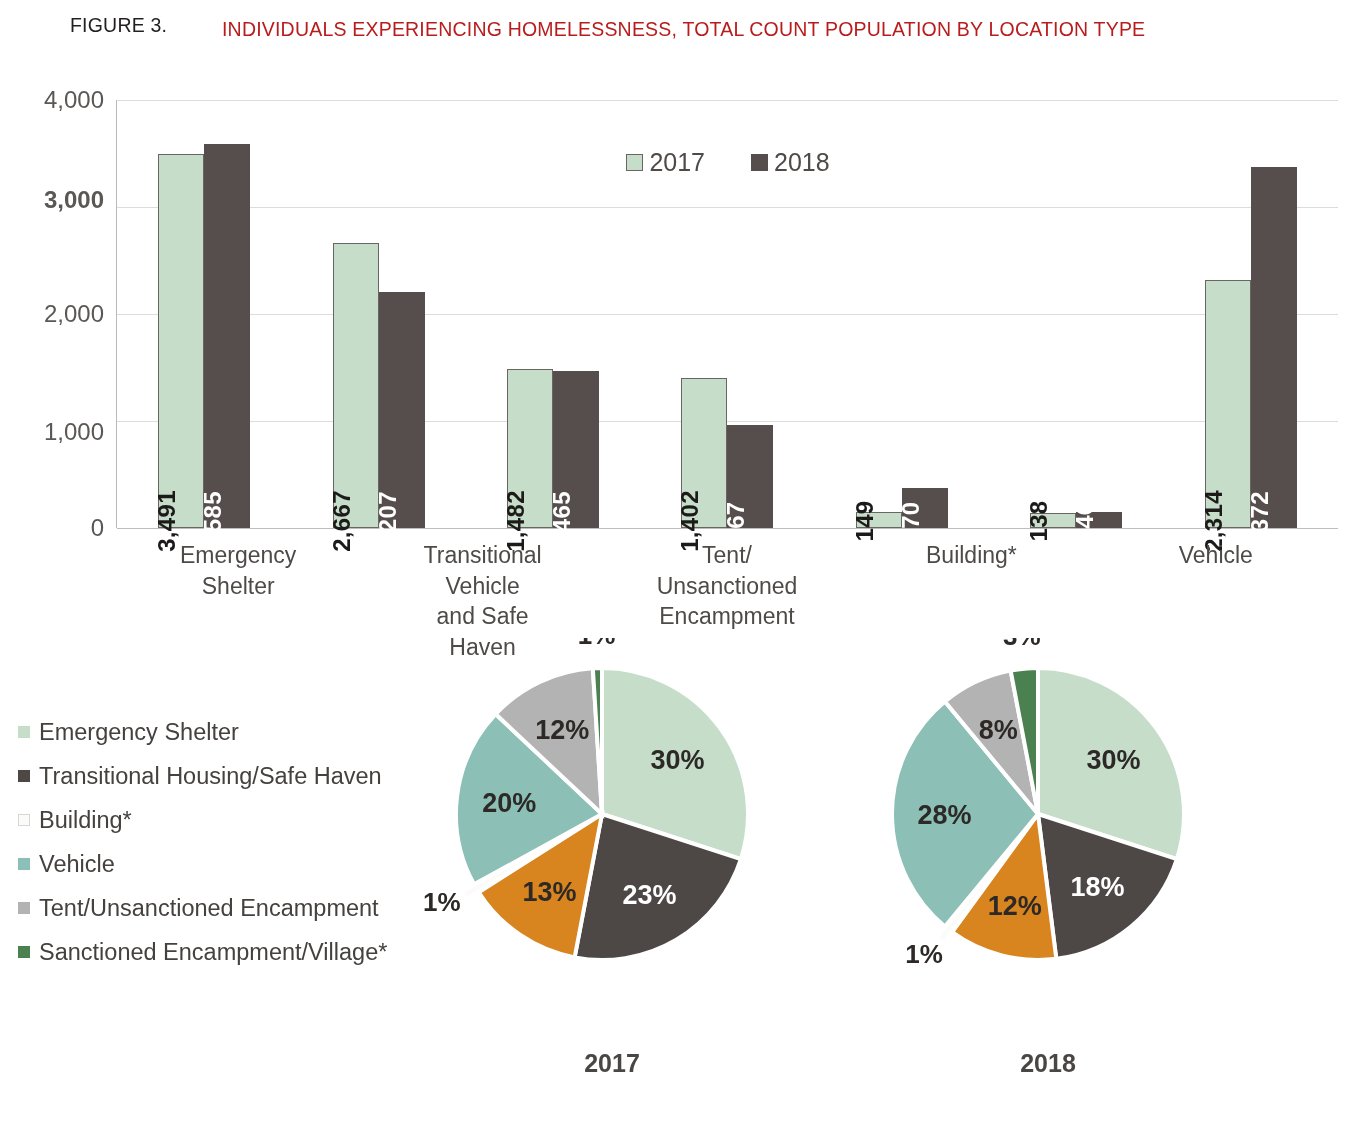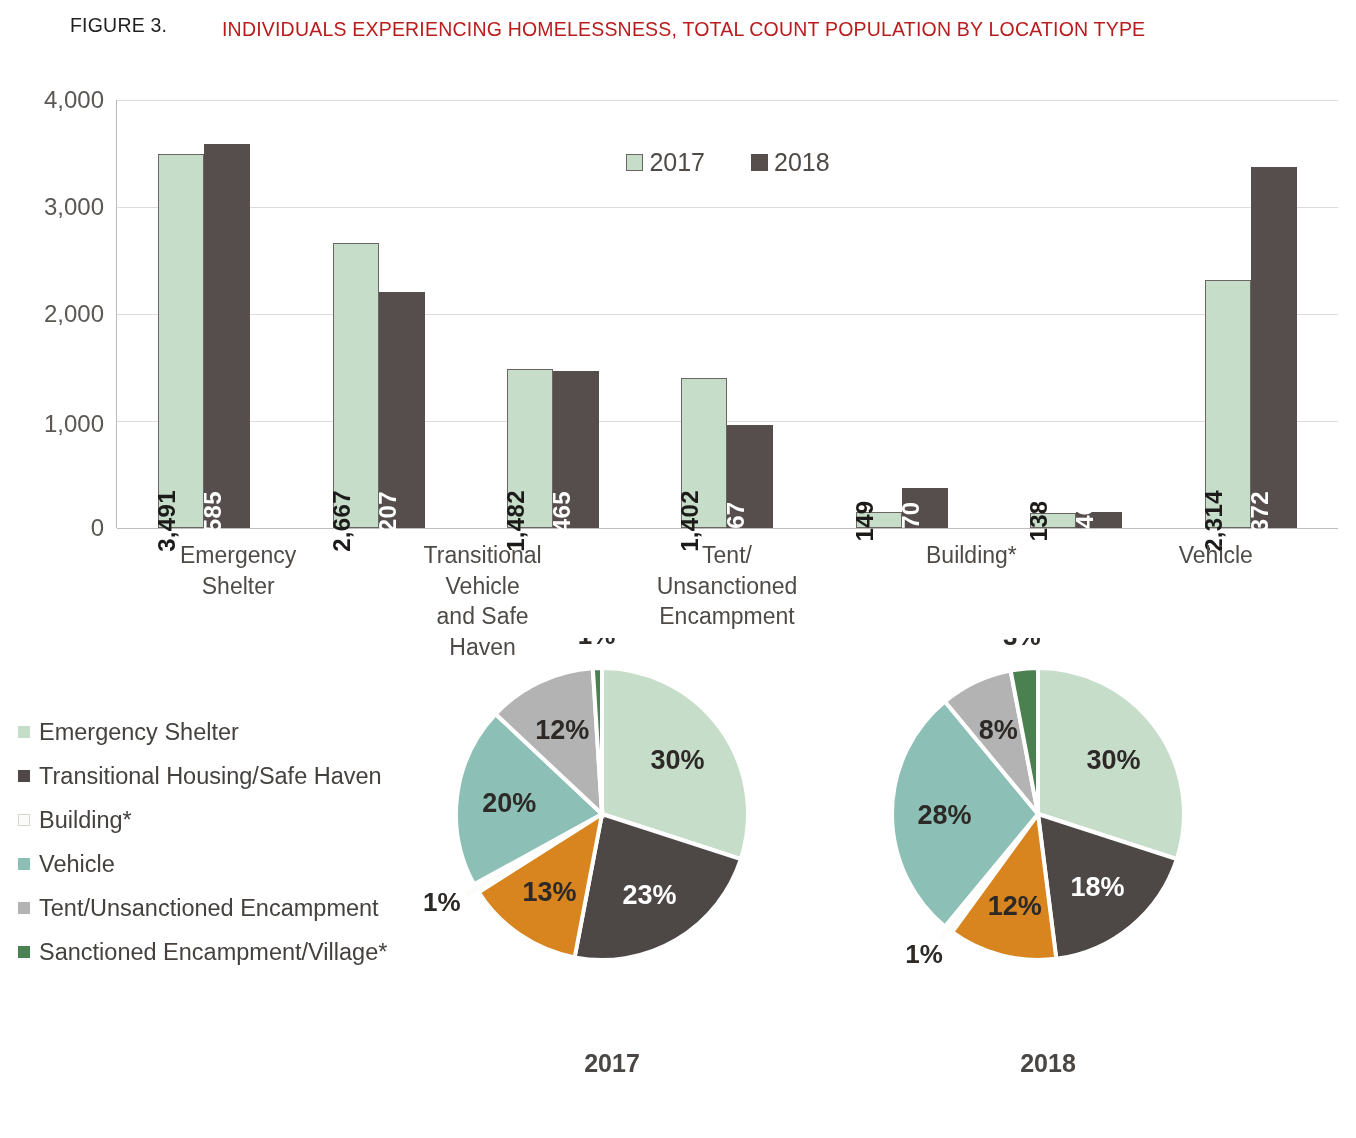--- a/index.html
+++ b/index.html
@@ -229,23 +229,23 @@
 <body>
 
 <div class="fig-title">
   <span class="fig-num">FIGURE 3.</span>
   <span class="fig-text">INDIVIDUALS EXPERIENCING HOMELESSNESS, TOTAL COUNT POPULATION BY LOCATION TYPE</span>
 </div>
 
 <div id="bar-chart">
   <div class="y-axis">
       <div class="y-tick" style="top: 440px;">0</div>
-      <div class="y-tick" style="top: 336px;">1,000</div>
+      <div class="y-tick" style="top: 344px;">1,000</div>
       <div class="y-tick" style="top: 226px;">2,000</div>
-      <div class="y-tick" style="top: 119px;">3,000</div>
+      <div class="y-tick" style="top: 112px; font-weight: bold;">3,000</div>
       <div class="y-tick" style="top: 12px;">4,000</div>
     </div>
   <div class="plot">
       <div class="gridline" style="top: 0px;"></div>
       <div class="gridline" style="top: 107px;"></div>
       <div class="gridline" style="top: 214px;"></div>
       <div class="gridline" style="top: 321px;"></div>
       <div class="gridline axis-base" style="top: 428px;"></div>
     <div class="bars-area">
         <div class="bar-group">

